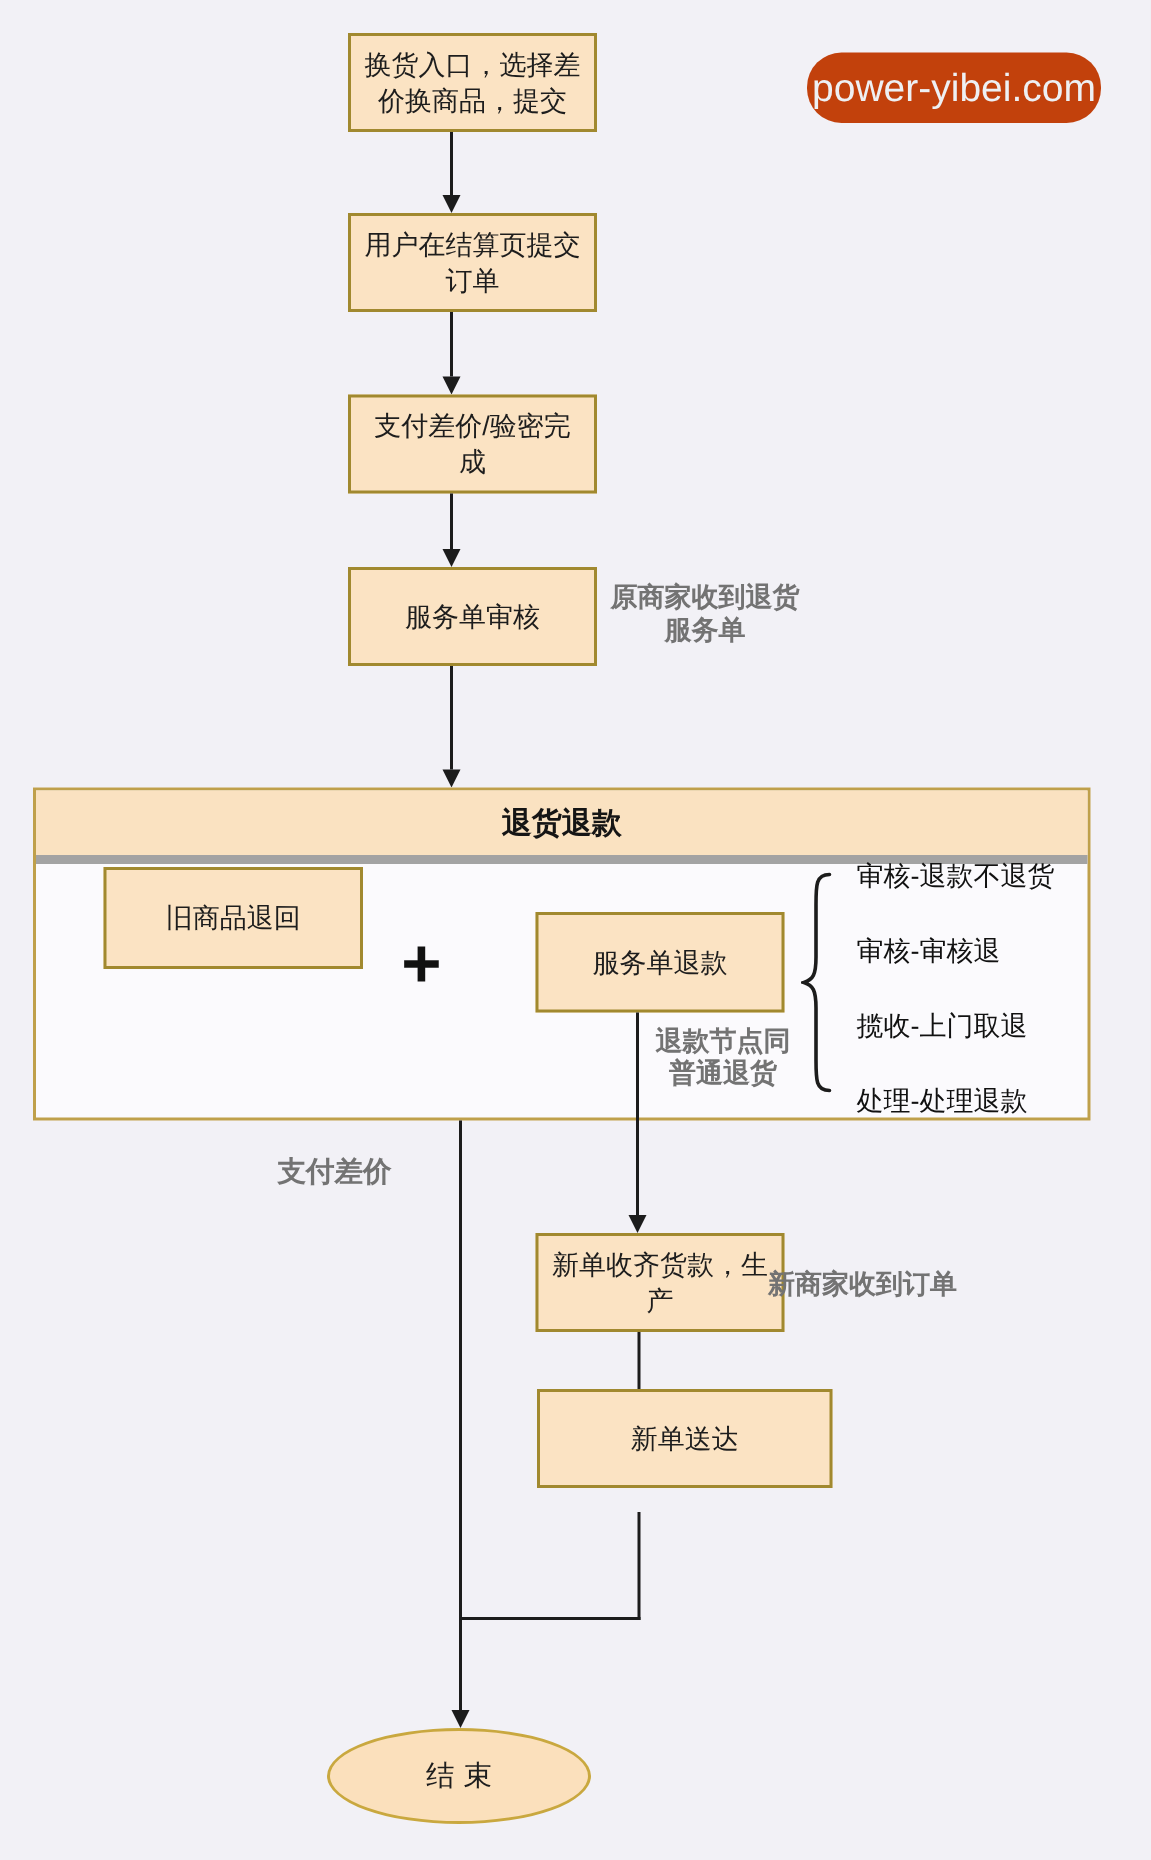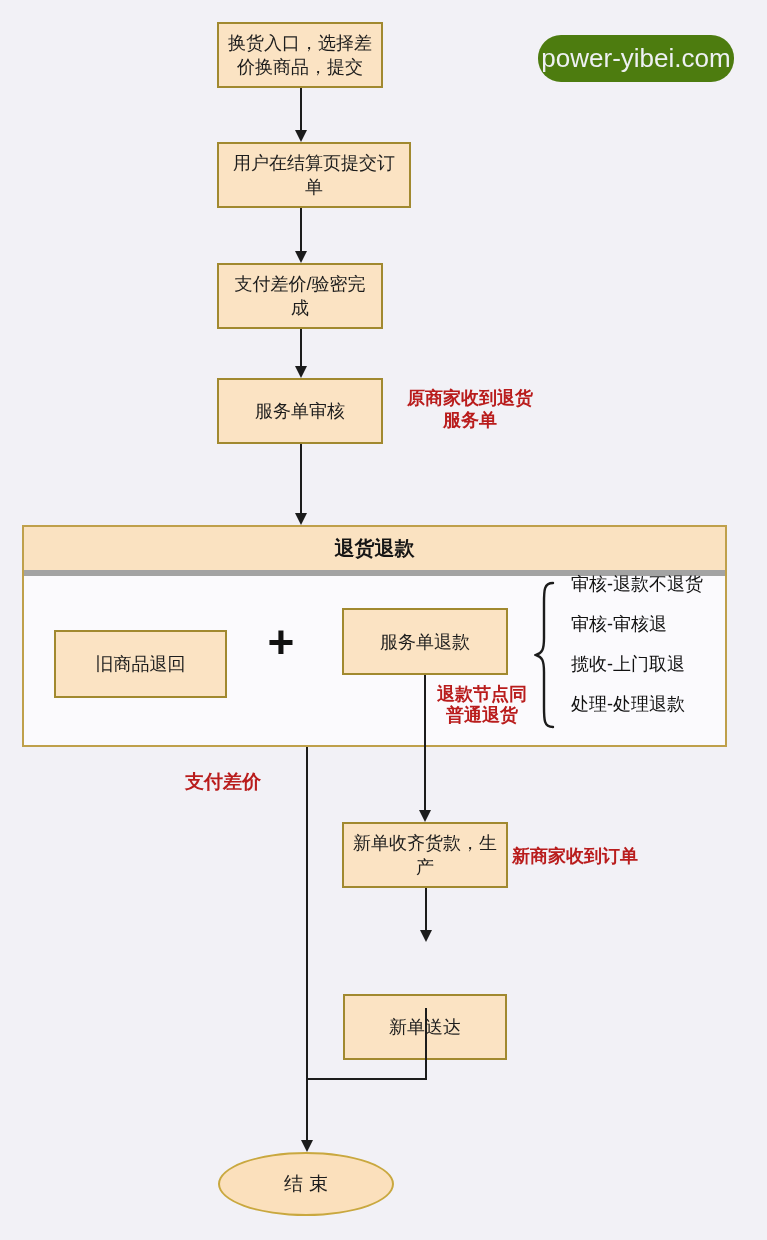--- a/index.html
+++ b/index.html
@@ -18,20 +18,21 @@
   .node{
     position:absolute;
     background:#fbe3c3;
     border:2px solid #a1892f;
     box-sizing:border-box;
     display:flex;align-items:center;justify-content:center;
     text-align:center;
     font-size:18px;line-height:24px;color:#1d1d1d;
     padding:0 7px;
     word-break:break-all;
+    margin-left:15px;
   }
   
   .vline{position:absolute;width:2px;background:#1c1c1c;}
   .hline{position:absolute;height:2px;background:#1c1c1c;}
   .arrowhead{
     position:absolute;width:0;height:0;
     border-left:6px solid transparent;
     border-right:6px solid transparent;
     border-top:12px solid #1c1c1c;
   }
@@ -47,63 +48,63 @@
     font-size:20px;font-weight:bold;color:#151515;
   }
   .plus{
     position:absolute;left:259px;top:612px;width:44px;height:60px;
     font-size:46px;font-weight:bold;color:#111;
     display:flex;align-items:center;justify-content:center;
   }
   .brace{position:absolute;left:534px;top:580px;}
   .steps{
     position:absolute;left:571px;top:572px;
-    display:flex;flex-direction:column;gap:16px;
+    display:flex;flex-direction:column;gap:26px;
     font-size:18px;line-height:24px;color:#111;
   }
   
   .note{
     position:absolute;
-    color:#b91c1c;font-weight:bold;
+    color:#737373;font-weight:bold;
     font-size:18px;line-height:22px;
     text-align:center;word-break:break-all;
   }
   
   .terminal{
     position:absolute;left:218px;top:1152px;width:176px;height:64px;
     background:#fbe0bc;border:2px solid #c9a83f;border-radius:50%;
     box-sizing:border-box;
     display:flex;align-items:center;justify-content:center;
     font-size:19px;color:#1d1d1d;letter-spacing:6px;padding-left:6px;
   }
   
   .watermark{
     position:absolute;left:538px;top:35px;width:196px;height:47px;
-    background:#4d7c0f;border-radius:23px;
+    background:#c2410c;border-radius:23px;
     display:flex;align-items:center;justify-content:center;
     font-size:26px;color:#eef0f3;
   }
 </style>
 </head>
 <body>
 
 <div id="canvas">
 
   <div class="watermark">
     <span>power-yibei.com</span>
   </div>
 
   <div class="node" style="left:217px;top:22px;width:166px;height:66px;">
     <span>换货入口，选择差价换商品，提交</span>
   </div>
 
   <div class="vline" style="left:300px;top:88px;height:42px;"></div>
   <div class="arrowhead" style="left:295px;top:130px;"></div>
 
-  <div class="node" style="left:217px;top:142px;width:194px;height:66px;">
+  <div class="node" style="left:217px;top:142px;width:166px;height:66px;">
     <span>用户在结算页提交订单</span>
   </div>
 
   <div class="vline" style="left:300px;top:208px;height:43px;"></div>
   <div class="arrowhead" style="left:295px;top:251px;"></div>
 
   <div class="node" style="left:217px;top:263px;width:166px;height:66px;">
     <span>支付差价/验密完成</span>
   </div>
 
@@ -118,21 +119,21 @@
 
   <div class="vline" style="left:300px;top:444px;height:69px;"></div>
   <div class="arrowhead" style="left:295px;top:513px;"></div>
 
   <div class="group">
     <div class="group-header">
       <span>退货退款</span>
     </div>
   </div>
 
-  <div class="node" style="left:54px;top:630px;width:173px;height:68px;">
+  <div class="node" style="left:54px;top:578px;width:173px;height:68px;">
     <span>旧商品退回</span>
   </div>
 
   <div class="plus">+</div>
 
   <div class="node" style="left:342px;top:608px;width:166px;height:67px;">
     <span>服务单退款</span>
   </div>
 
   <div class="brace">
@@ -160,21 +161,21 @@
 
   <div class="node" style="left:342px;top:822px;width:166px;height:66px;">
     <span>新单收齐货款，生产</span>
   </div>
 
   <div class="note" style="left:512px;top:845px;white-space:nowrap;text-align:right;">新商家收到订单</div>
 
   <div class="vline" style="left:425px;top:888px;height:42px;"></div>
   <div class="arrowhead" style="left:420px;top:930px;"></div>
 
-  <div class="node" style="left:343px;top:994px;width:164px;height:66px;">
+  <div class="node" style="left:343px;top:926px;width:197px;height:66px;">
     <span>新单送达</span>
   </div>
 
   <div class="vline" style="left:425px;top:1008px;height:72px;"></div>
   <div class="hline" style="left:306px;top:1078px;width:121px;"></div>
 
   <div class="terminal">
     <span>结束</span>
   </div>
 

